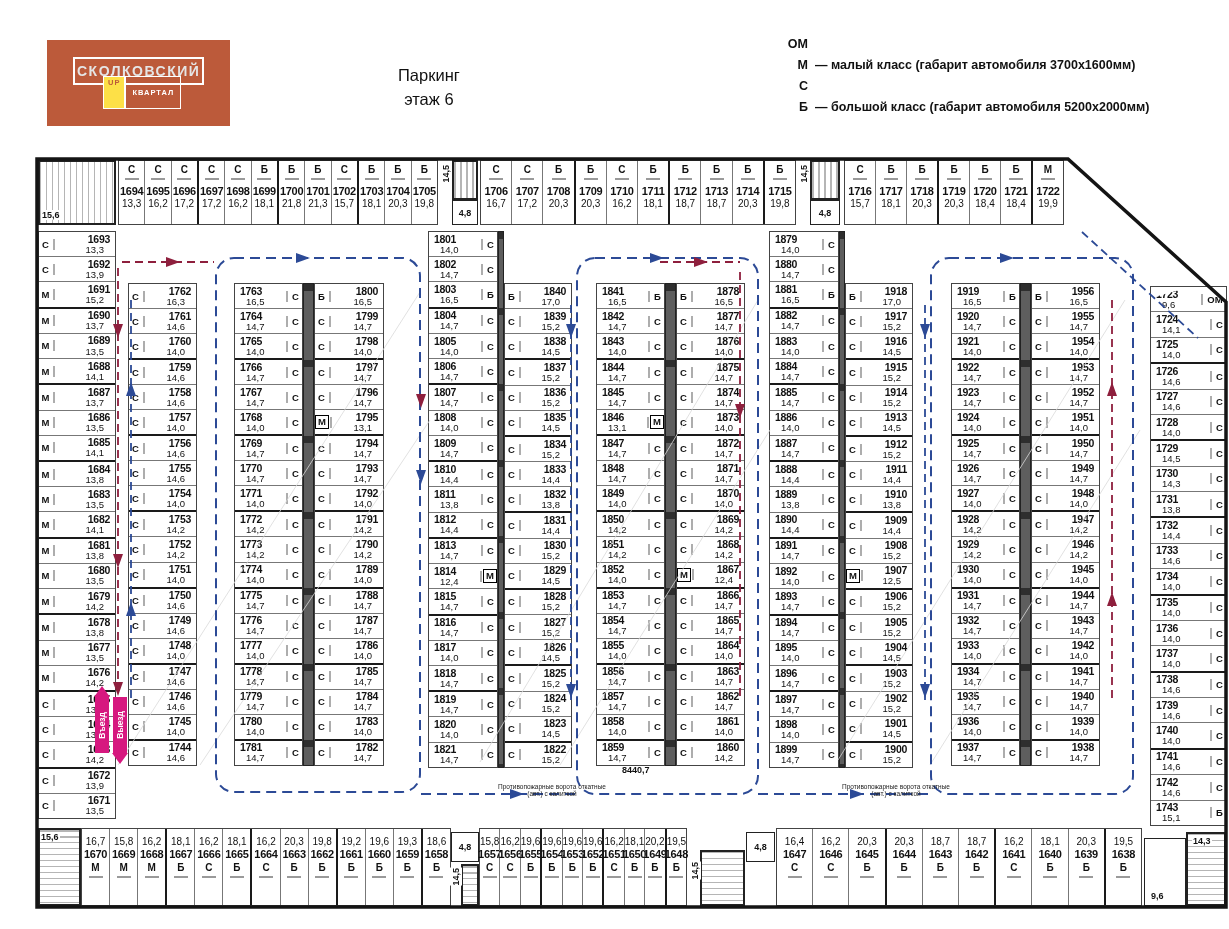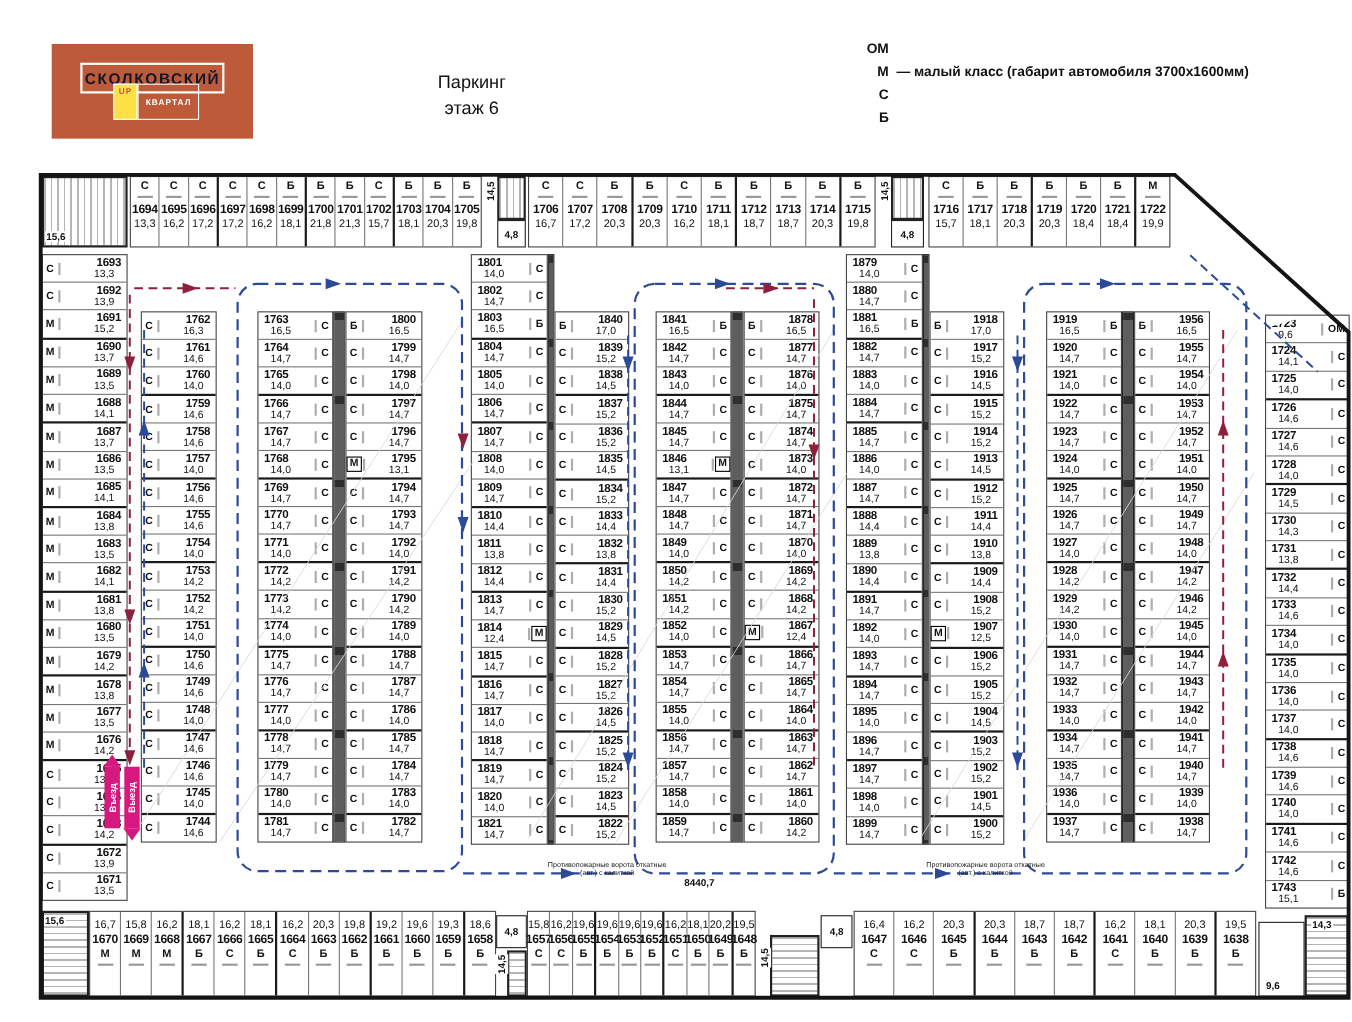--- a/index.html
+++ b/index.html
@@ -1,21 +1,21 @@
 <!DOCTYPE html>
 <html><head>
 <meta charset="utf-8">
 <style>
   html,body{margin:0;padding:0;background:#fff;}
   .canvas{position:relative;width:1229px;height:929px;background:#fff;overflow:hidden;
           font-family:"Liberation Sans",sans-serif;color:#111;}
   
   .logo{position:absolute;left:47px;top:40px;width:183px;height:86px;background:#bc5a3a;}
   .logo-box{position:absolute;left:26px;top:17px;right:26px;border:2px solid #fff;padding:4px 2px;
-            color:#0f172a;font-weight:bold;font-size:14px;letter-spacing:1.5px;text-align:left;}
+            color:#e5e5e5;font-weight:bold;font-size:14px;letter-spacing:1.5px;text-align:left;}
   .logo-sub{position:absolute;left:56px;bottom:17px;display:flex;font-size:7.5px;font-weight:bold;letter-spacing:1px;}
   .logo-up{background:#fde047;color:#bc5a3a;padding:1px 4px;border:1px solid #fff;}
   .logo-kvartal{color:#fff;border:1px solid #fff;padding:11px 6px;}
   .title{position:absolute;left:398px;top:64px;font-size:16.5px;line-height:1.45;text-align:center;}
   .legend{position:absolute;left:772px;top:37px;}
   .legend-row{display:flex;margin-bottom:7px;font-size:12.5px;font-weight:bold;}
   .legend-code{width:36px;text-align:right;margin-right:7px;flex:0 0 auto;}
   
   .vrow,.hcol{position:absolute;display:flex;border:1.5px solid #444;background:#fff;box-sizing:border-box;}
   .vrow{flex-direction:row;}
@@ -66,21 +66,21 @@
   .rot{writing-mode:vertical-rl;transform:rotate(180deg);}
   
   .gate-tag{position:absolute;width:14px;height:56px;background:#d6187f;color:#fff;display:flex;
             align-items:center;justify-content:center;z-index:6;}
   .gate-tag span{writing-mode:vertical-rl;transform:rotate(180deg);font-size:8.5px;font-weight:bold;}
   .tri{position:absolute;width:0;height:0;z-index:6;}
   .tri-down{border-left:8px solid transparent;border-right:8px solid transparent;border-top:11px solid #d6187f;}
   .tri-up{border-left:8px solid transparent;border-right:8px solid transparent;border-bottom:11px solid #d6187f;}
   
   .gate-note{position:absolute;width:112px;font-size:6.5px;line-height:1.15;text-align:center;color:#222;z-index:5;}
-  .dim{position:absolute;font-size:9px;font-weight:bold;z-index:5;margin-top:32px;}
+  .dim{position:absolute;font-size:9px;font-weight:bold;z-index:5;}
   svg.overlay{position:absolute;left:0;top:0;z-index:4;pointer-events:none;}
 </style>
 </head>
 <body>
 
 <div class="canvas">
 
   <div class="logo">
     <div class="logo-box">СКОЛКОВСКИЙ</div>
     <div class="logo-sub">
@@ -98,20 +98,21 @@
   </div>
       <div class="legend-row">
     <span class="legend-code">М</span>
     <span class="legend-text">— малый класс (габарит автомобиля 3700x1600мм)</span>
   </div>
       <div class="legend-row">
     <span class="legend-code">С</span>
   </div>
       <div class="legend-row">
     <span class="legend-code">Б</span>
+    <span class="legend-text">— большой класс (габарит автомобиля 5200x2000мм)</span>
   </div>
     </div>
 
   <div class="stair vsteps" style="left:38px;top:160px;width:78px;height:65px;"></div>
   <span class="sl" style="left:41px;top:210px;">15,6</span>
   <div class="vrow" style="left:118px;top:160px;width:320px;height:65px;">
       <div class="vcell">
     <span class="vletter">С</span>
     <span class="tick"></span>
     <span class="vnum">1694</span>

